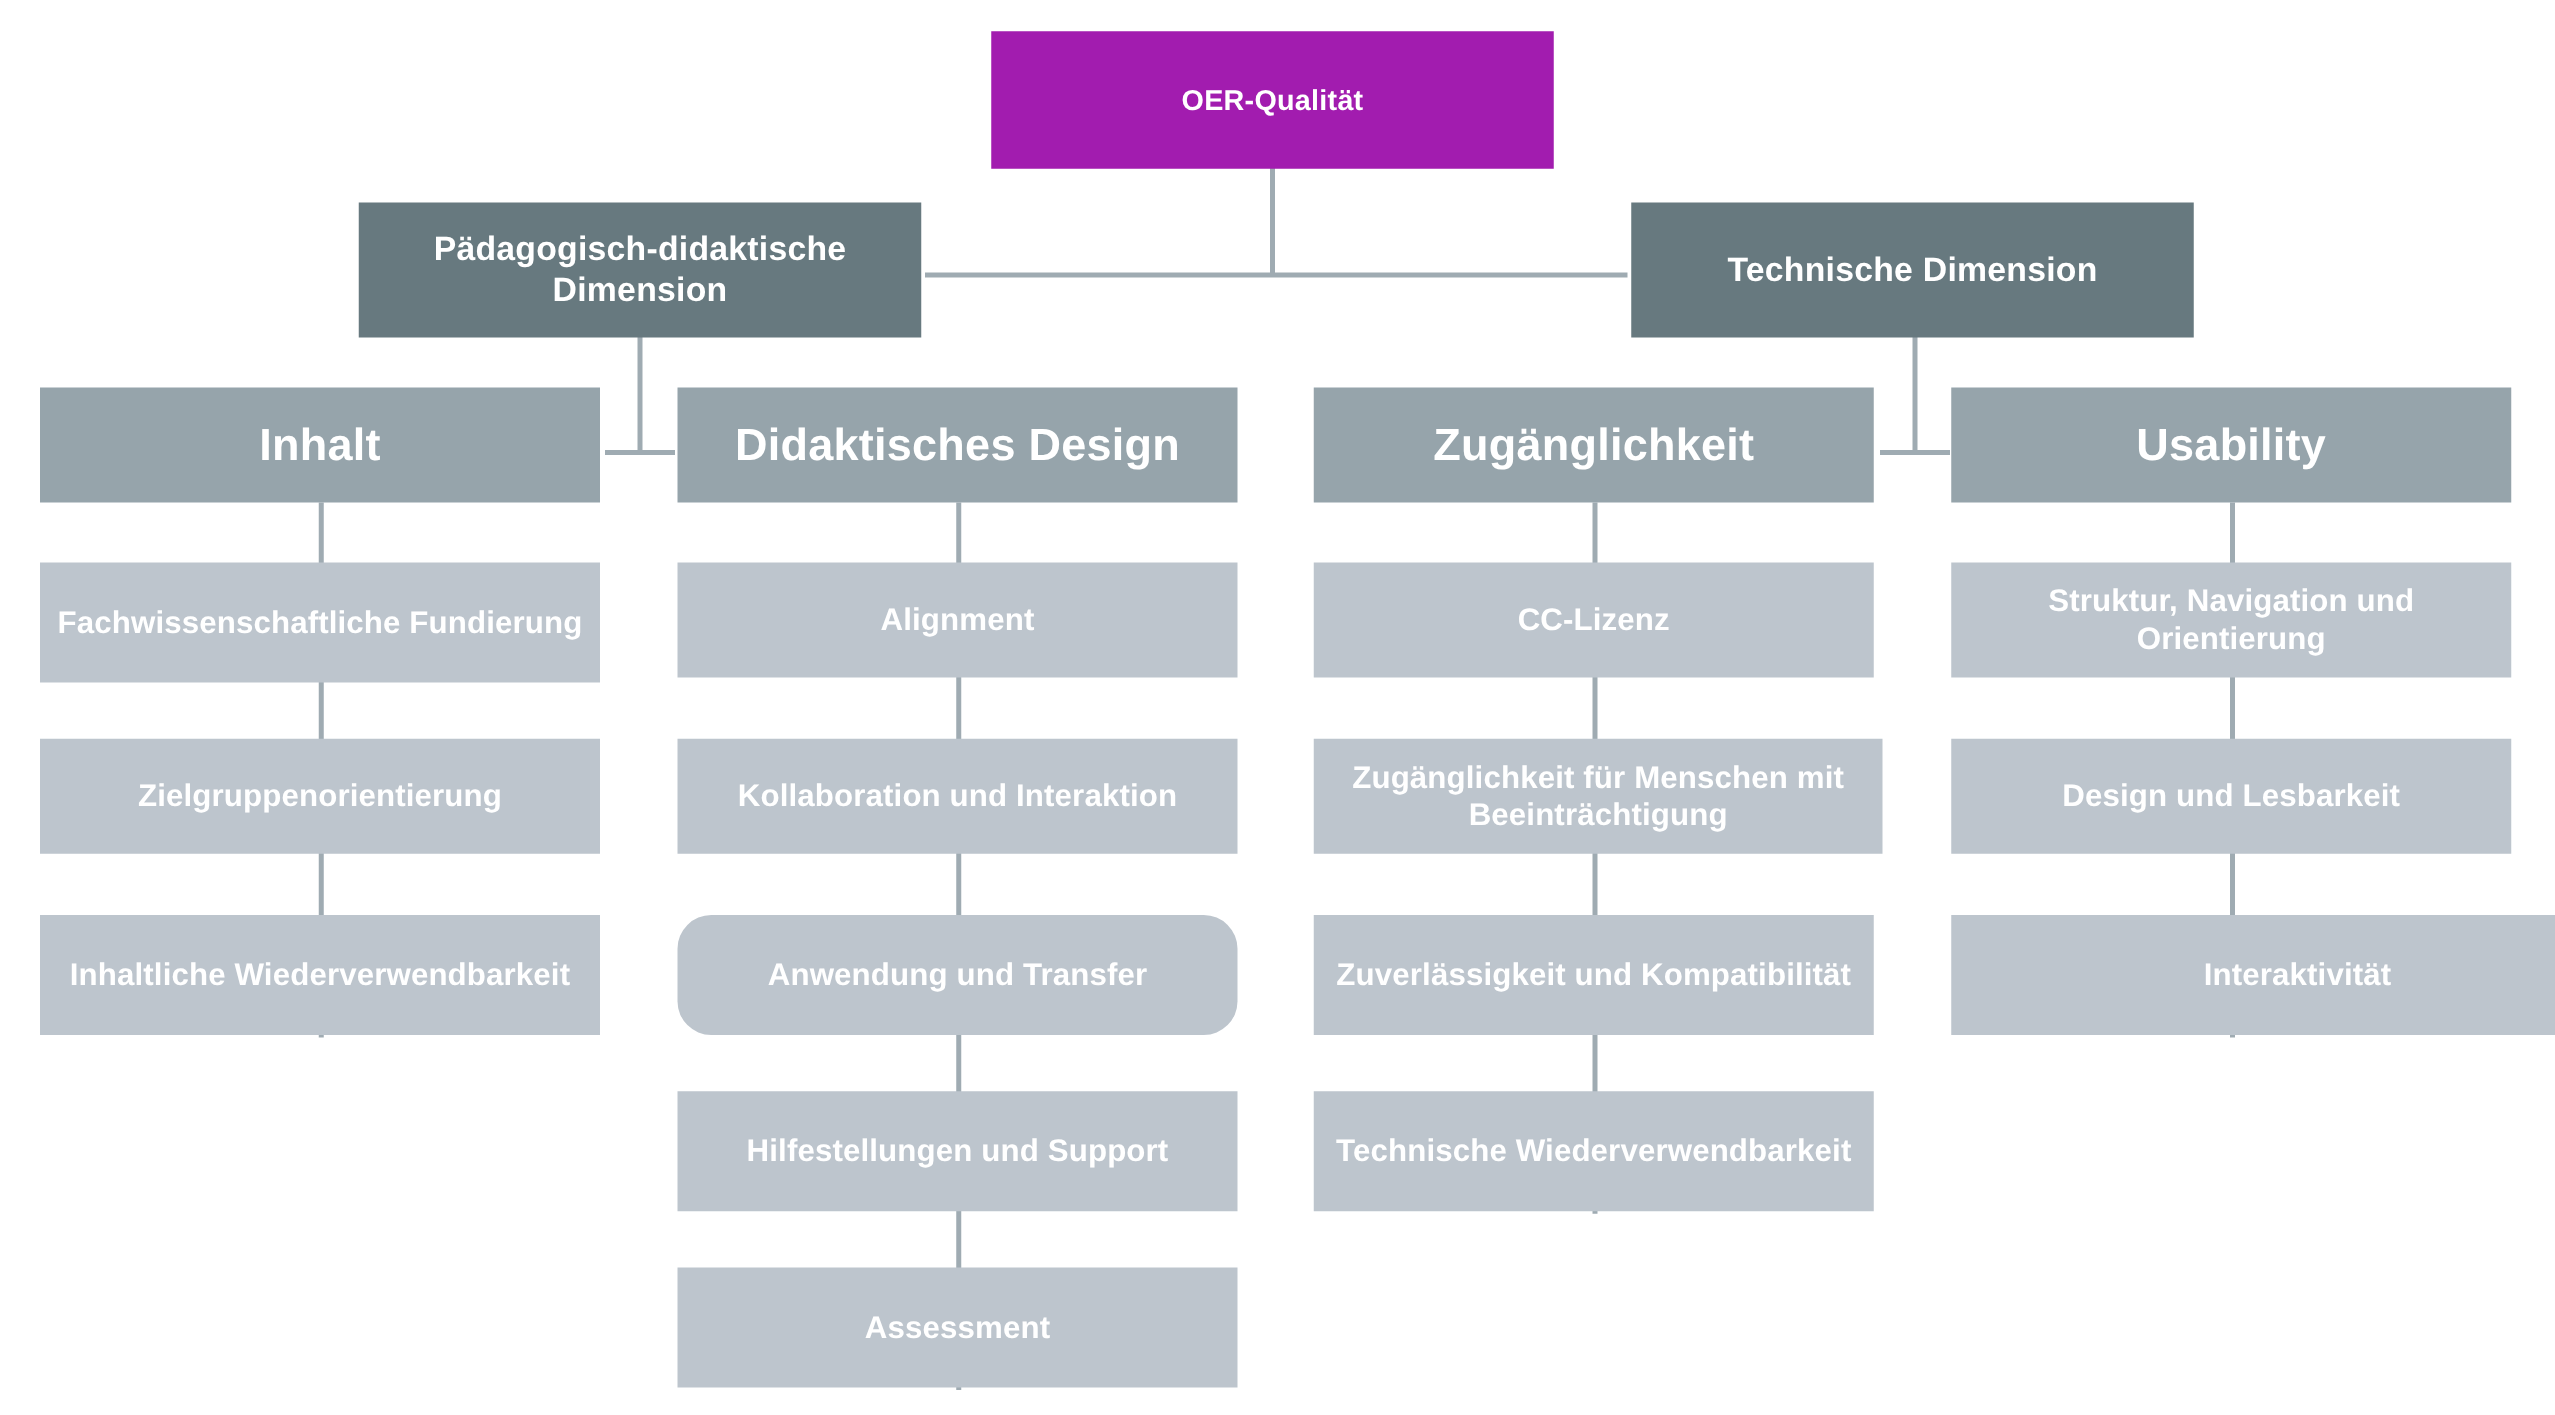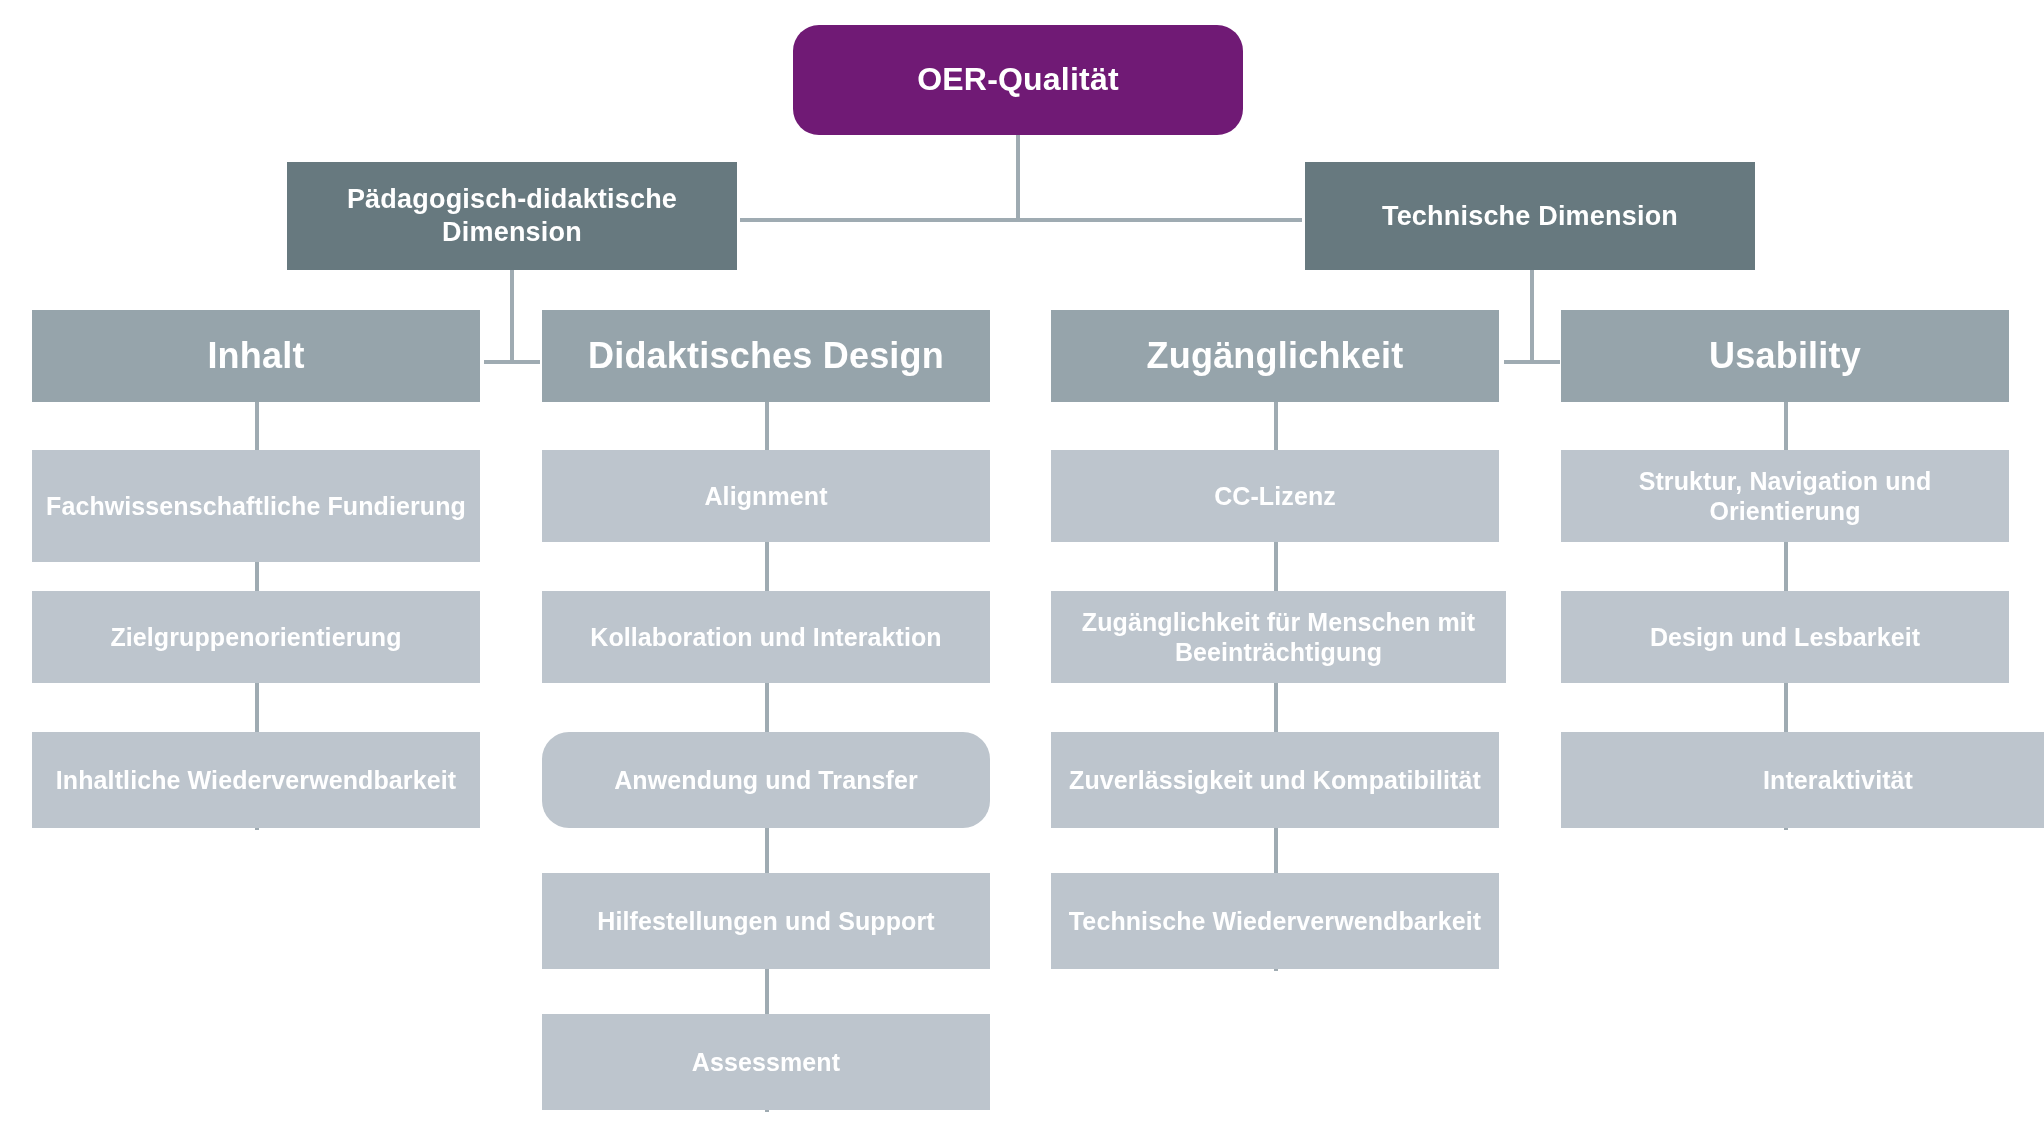--- a/index.html
+++ b/index.html
@@ -24,24 +24,23 @@
     justify-content: center;
     text-align: center;
     color: #ffffff;
     font-weight: bold;
     line-height: 1.22;
     box-sizing: border-box;
     padding: 4px 12px;
     z-index: 2;
   }
   .box-root {
-    background: #701a75;
-    font-size: 32px;
+    background: #a21caf;
+    font-size: 23px;
     letter-spacing: 0.2px;
-    border-radius: 26px;
   }
   .box-dim {
     background: #67797f;
     font-size: 27px;
     letter-spacing: 0.2px;
   }
   .box-cat {
     background: #96a4ab;
     font-size: 36px;
     letter-spacing: 0.2px;
@@ -85,21 +84,21 @@
   <div class="box box-root" style="left:793px; top:25px; width:450px; height:110px;">OER-Qualität</div>
 
   <div class="box box-dim" style="left:287px; top:162px; width:450px; height:108px;">Pädagogisch-didaktische Dimension</div>
   <div class="box box-dim" style="left:1305px; top:162px; width:450px; height:108px;">Technische Dimension</div>
 
   <div class="box box-cat" style="left:32px; top:310px; width:448px; height:92px;">Inhalt</div>
   <div class="box box-cat" style="left:542px; top:310px; width:448px; height:92px;">Didaktisches Design</div>
   <div class="box box-cat" style="left:1051px; top:310px; width:448px; height:92px;">Zugänglichkeit</div>
   <div class="box box-cat" style="left:1561px; top:310px; width:448px; height:92px;">Usability</div>
 
-  <div class="box box-leaf" style="left:32px; top:450px; width:448px; height:112px;">Fachwissenschaftliche Fundierung</div>
+  <div class="box box-leaf" style="left:32px; top:450px; width:448px; height:96px;">Fachwissenschaftliche Fundierung</div>
   <div class="box box-leaf" style="left:32px; top:591px; width:448px; height:92px;">Zielgruppenorientierung</div>
   <div class="box box-leaf" style="left:32px; top:732px; width:448px; height:96px;">Inhaltliche Wiederverwendbarkeit</div>
 
   <div class="box box-leaf" style="left:542px; top:450px; width:448px; height:92px;">Alignment</div>
   <div class="box box-leaf" style="left:542px; top:591px; width:448px; height:92px;">Kollaboration und Interaktion</div>
   <div class="box box-leaf" style="left:542px; top:732px; width:448px; height:96px;border-radius:27px;">Anwendung und Transfer</div>
   <div class="box box-leaf" style="left:542px; top:873px; width:448px; height:96px;">Hilfestellungen und Support</div>
   <div class="box box-leaf" style="left:542px; top:1014px; width:448px; height:96px;">Assessment</div>
 
   <div class="box box-leaf" style="left:1051px; top:450px; width:448px; height:92px;">CC-Lizenz</div>

